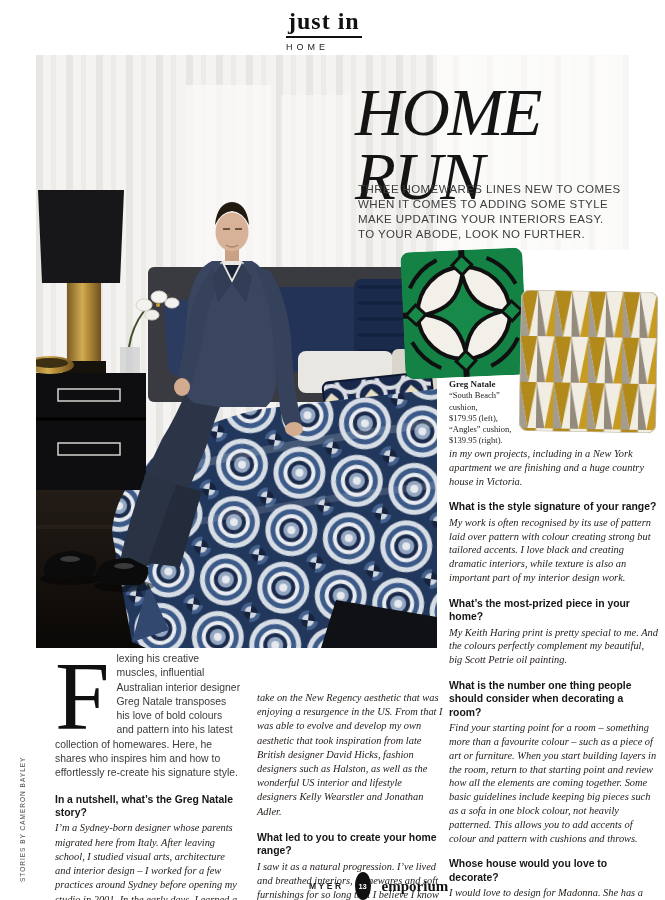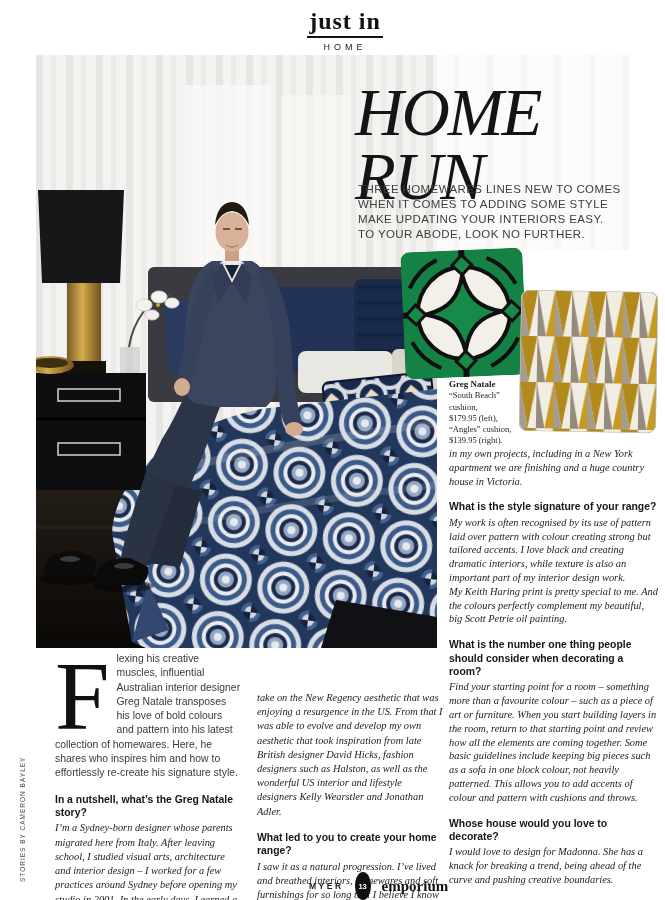--- a/index.html
+++ b/index.html
@@ -1,19 +1,19 @@
 <!DOCTYPE html>
 <html><head>
 <meta charset="utf-8">
 <style>
   html,body{margin:0;padding:0;background:#ffffff;}
   .page{position:relative;width:665px;height:900px;background:#ffffff;overflow:hidden;
         font-family:"Liberation Sans",sans-serif;color:#241f1d;}
   
-  .badge{position:absolute;left:280px;top:8px;width:130px;text-align:center;}
+  .badge{position:absolute;left:286px;top:8px;width:130px;text-align:left;}
   .badge-title{display:inline-block;font-family:"Liberation Serif",serif;font-weight:bold;
                font-size:24px;color:#111;border-bottom:2px solid #111;padding:0 2px 1px 2px;letter-spacing:1px;}
   .badge-sub{margin-top:4px;font-size:9px;letter-spacing:4px;color:#222;}
   
   .curtain-ext{position:absolute;left:437px;top:55px;width:192px;height:195px;
     background:repeating-linear-gradient(90deg,#f7f6f4 0 16px,#efedea 16px 22px,#f9f8f6 22px 34px);
     opacity:.5;}
   
   .photo{position:absolute;left:36px;top:55px;width:401px;height:593px;overflow:hidden;background:#f3f2f0;}
   .photo svg{display:block;}
@@ -253,20 +253,21 @@
     <div>cushion,</div>
     <div>$179.95 (left),</div>
     <div>“Angles” cushion,</div>
     <div>$139.95 (right).</div>
   </div>
 
   <div class="col col-right">
     <p class="a">in my own projects, including in a New York apartment we are finishing and a huge country house in Victoria.</p>
     <p class="q">What is the style signature of your range?</p>
     <p class="a">My work is often recognised by its use of pattern laid over pattern with colour creating strong but tailored accents. I love black and creating dramatic interiors, while texture is also an important part of my interior design work.</p>
+    <p class="q">What’s the most-prized piece in your home?</p>
     <p class="a">My Keith Haring print is pretty special to me. And the colours perfectly complement my beautiful, big Scott Petrie oil painting.</p>
     <p class="q">What is the number one thing people should consider when decorating a room?</p>
     <p class="a">Find your starting point for a room – something more than a favourite colour – such as a piece of art or furniture. When you start building layers in the room, return to that starting point and review how all the elements are coming together. Some basic guidelines include keeping big pieces such as a sofa in one block colour, not heavily patterned. This allows you to add accents of colour and pattern with cushions and throws.</p>
     <p class="q">Whose house would you love to decorate?</p>
     <p class="a">I would love to design for Madonna. She has a knack for breaking a trend, being ahead of the curve and pushing creative boundaries.</p>
   </div>
 
   <div class="col col-1">
     <div class="intro">
       <span class="dropcap">F</span><span>lexing his creative muscles, influential Australian interior designer Greg Natale transposes his love of bold colours and pattern into his latest collection of homewares. Here, he shares who inspires him and how to effortlessly re-create his signature style.</span>

